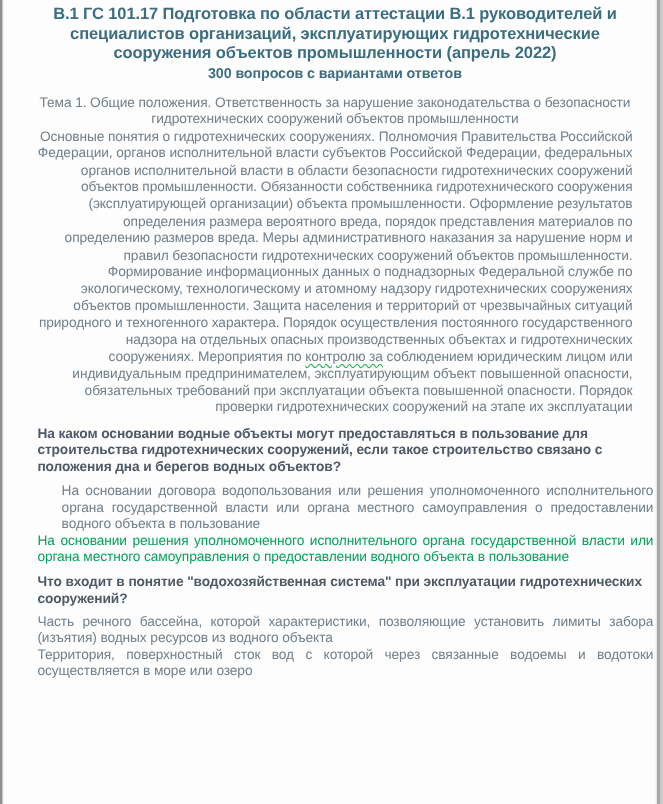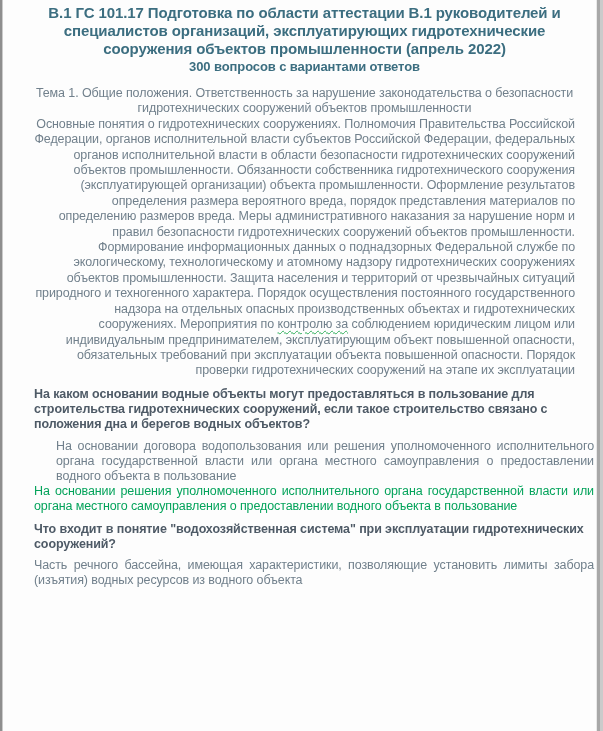--- a/index.html
+++ b/index.html
@@ -75,15 +75,16 @@
     <p class="topic-heading">Тема 1. Общие положения. Ответственность за нарушение законодательства о безопасности  гидротехнических сооружений объектов промышленности</p>
     <p class="topic-body"><span>Основные понятия о гидротехнических сооружениях. Полномочия Правительства Российской  Федерации, органов исполнительной  власти субъектов Российской Федерации, федеральных органов исполнительной власти  в области безопасности гидротехнических сооружений объектов промышленности. Обязанности собственника гидротехнического сооружения (эксплуатирующей организации) объекта промышленности. Оформление результатов определения размера вероятного вреда, порядок представления материалов по определению размеров вреда. Меры административного наказания  за нарушение норм и правил безопасности  гидротехнических сооружений объектов промышленности. Формирование информационных данных о поднадзорных Федеральной службе по экологическому,  технологическому  и атомному  надзору гидротехнических сооружениях объектов промышленности. Защита населения и территорий от чрезвычайных ситуаций природного и техногенного характера. Порядок осуществления постоянного  государственного надзора на отдельных опасных производственных объектах и гидротехнических сооружениях. Мероприятия по </span><span class="misspell">контролю за</span><span> соблюдением юридическим лицом или индивидуальным предпринимателем, эксплуатирующим объект повышенной опасности, обязательных требований при эксплуатации объекта повышенной опасности. Порядок проверки гидротехнических сооружений на этапе их эксплуатации</span></p>
   </div>
 
   <div class="lower">
     <p class="question">На каком основании водные объекты могут предоставляться в пользование для строительства гидротехнических сооружений, если такое строительство связано с положения дна и берегов водных объектов?</p>
     <p class="answer first-of-group">На основании договора водопользования или решения уполномоченного исполнительного органа государственной власти или органа местного самоуправления о предоставлении водного объекта в пользование</p>
     <p class="answer correct">На основании решения уполномоченного исполнительного органа государственной власти или органа местного самоуправления о предоставлении водного объекта в пользование</p>
 
     <p class="question">Что входит в понятие "водохозяйственная система" при эксплуатации гидротехнических сооружений?</p>
-    <p class="answer">Часть речного бассейна, имеющая характеристики, позволяющие установить лимиты забора (изъятия) водных ресурсов из водного объекта</p>
+    <p class="answer">Часть речного бассейна, которой характеристики, позволяющие установить лимиты забора (изъятия) водных ресурсов из водного объекта</p>
+    <p class="answer">Территория, поверхностный сток вод с которой через связанные водоемы и водотоки осуществляется в море или озеро</p>
   </div>
 </div>
 
 </body></html>

